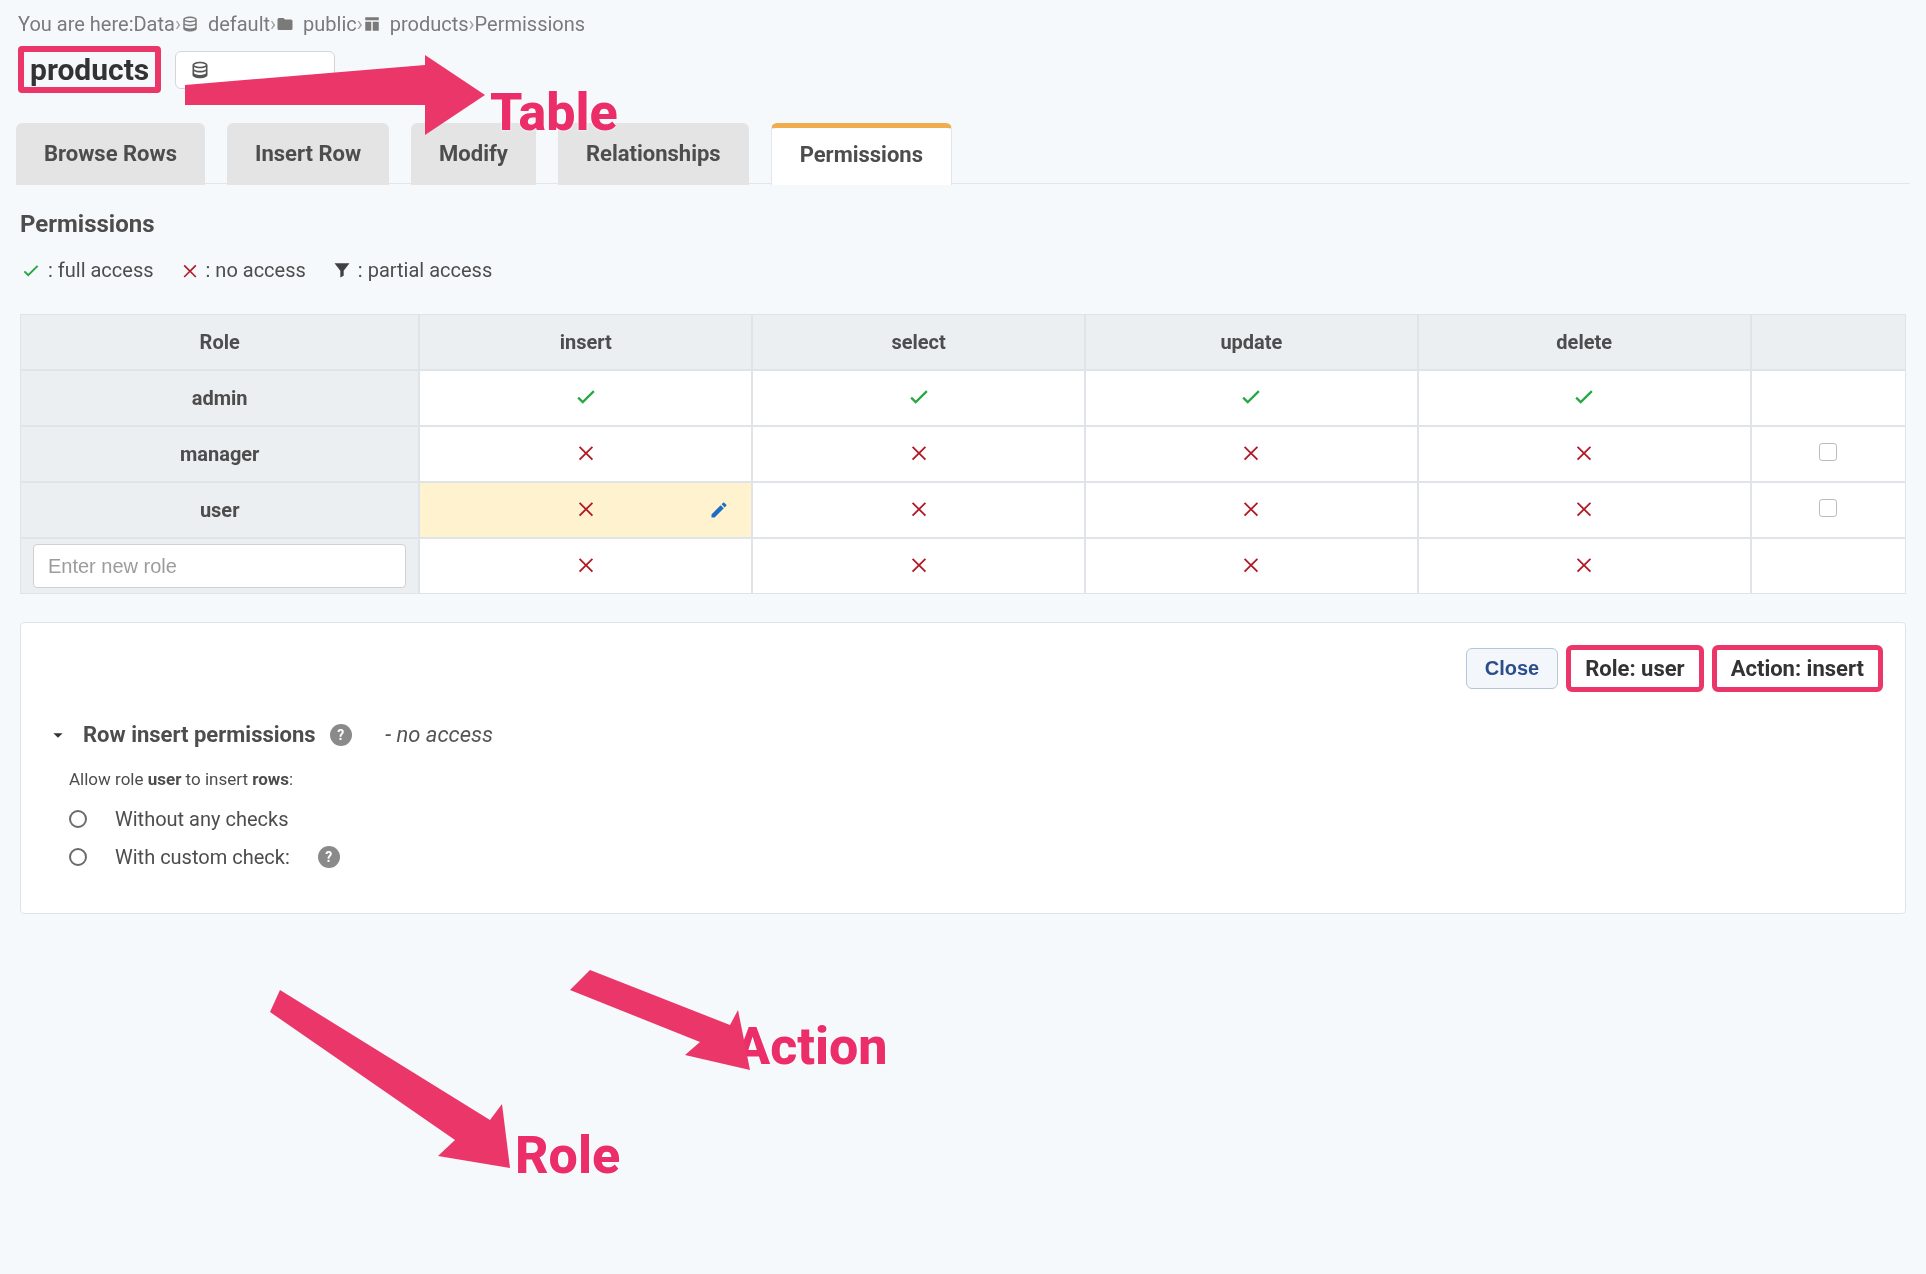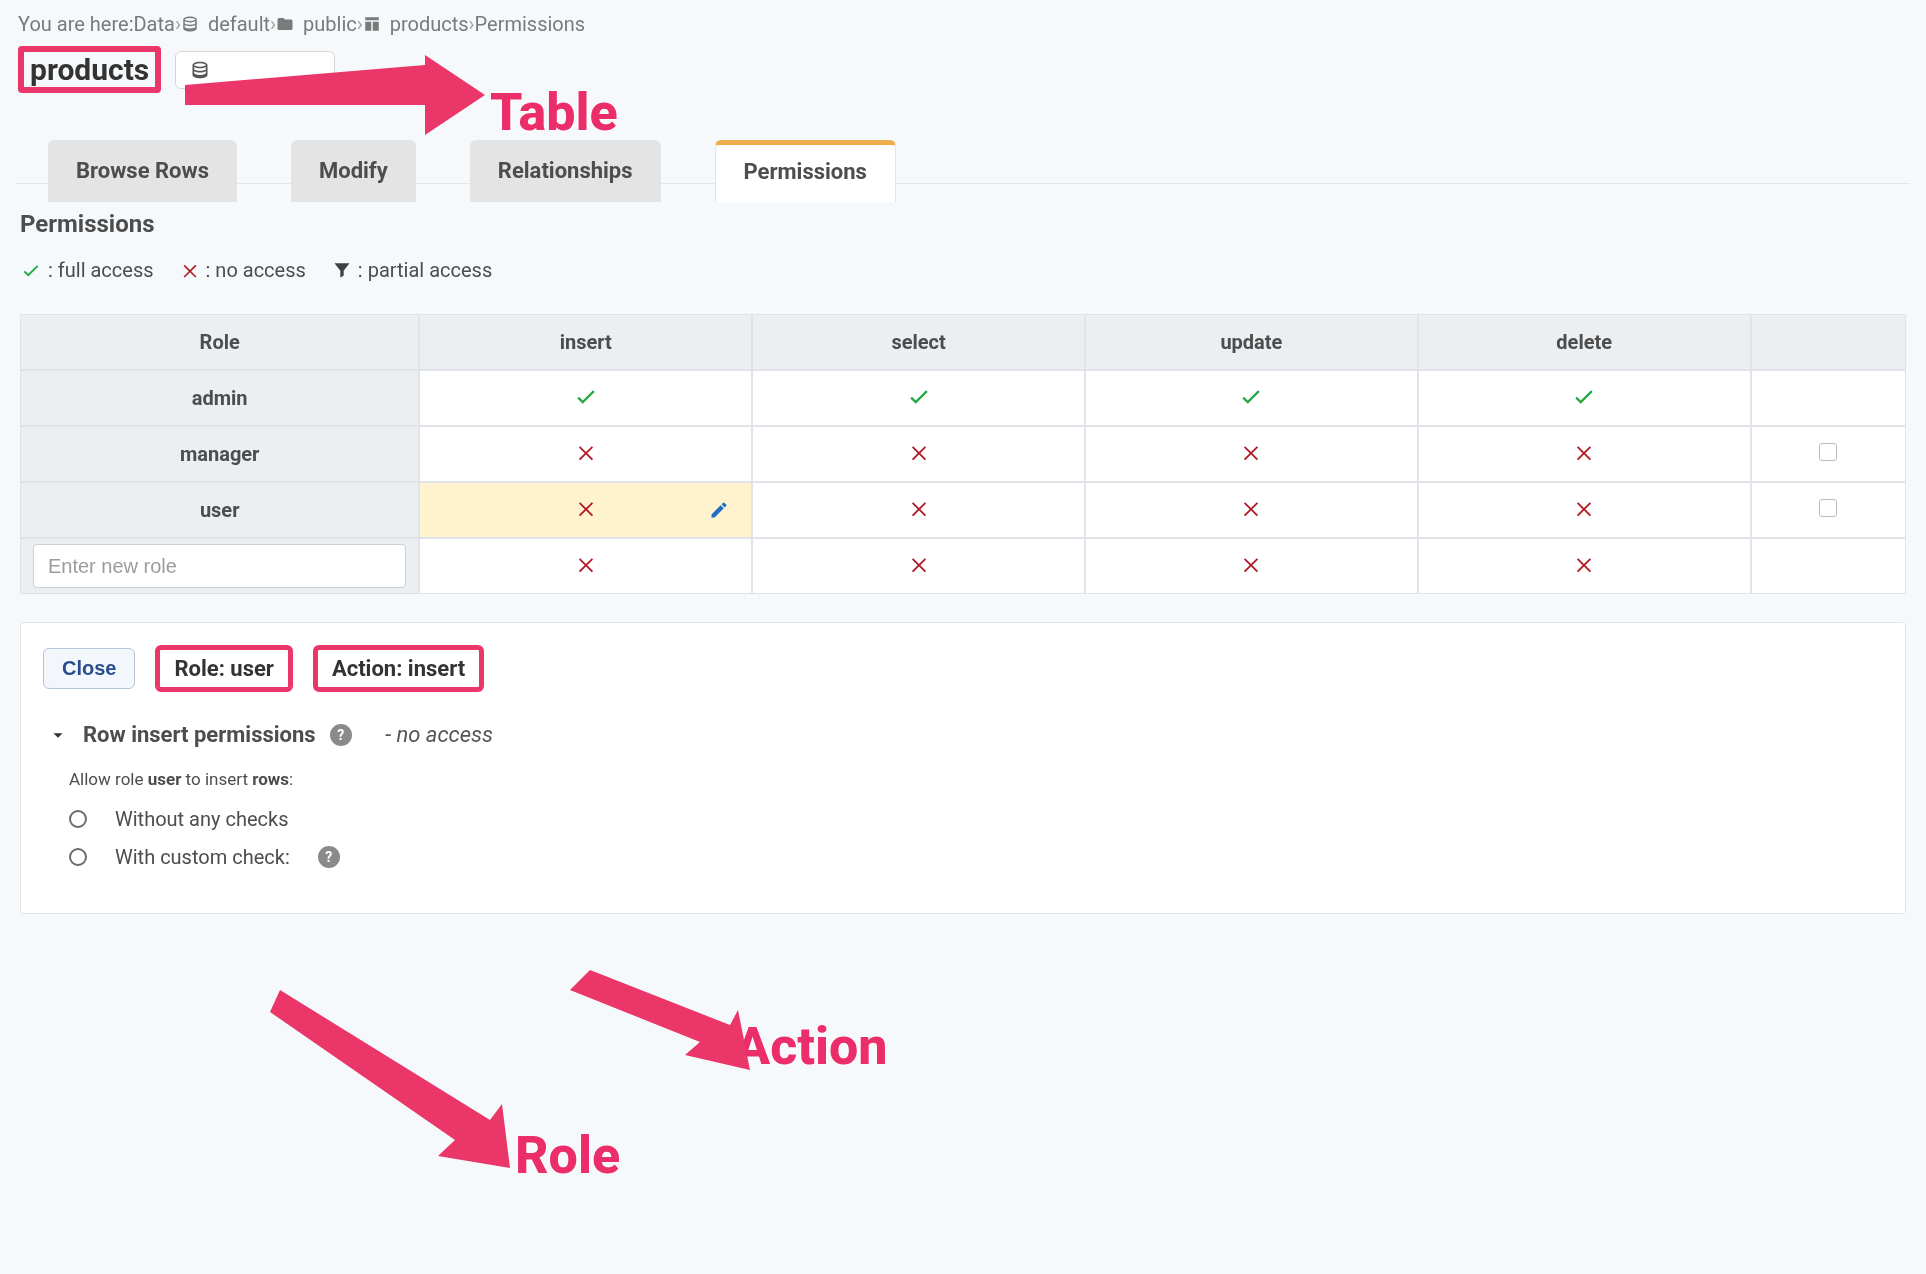--- a/index.html
+++ b/index.html
@@ -68,22 +68,21 @@
     margin: 0 4px;
   }
   .tab {
     background: #e4e4e4;
     border-radius: 6px 6px 0 0;
     padding: 18px 28px;
     font-weight: 700;
     color: #4d4d4d;
     font-size: 22px;
     position: relative;
-    top: 19px;
-    margin-left: 32px;
+    top: 2px;
   }
   .tab.active {
     background: #fff;
     border: 1px solid #e2e6ea;
     border-bottom: none;
     border-top: 5px solid #f0ad4e;
     padding-top: 14px;
   }
 
   
@@ -164,22 +163,23 @@
 
   
   .editor-panel {
     margin: 28px 8px 0 8px;
     background: #fff;
     border: 1px solid #e0e3e7;
     border-radius: 4px;
     padding: 22px 22px 30px 22px;
   }
   .editor-top {
-    display: flex; align-items: center; gap: 20px;
+    display: flex; align-items: center; gap: 8px;
     margin-bottom: 30px;
+    justify-content: flex-end;
   }
   .close-btn {
     border: 1px solid #b7c5d8;
     background: #f3f6fb;
     color: #2a4e8c;
     font-weight: 700;
     font-size: 20px;
     border-radius: 6px;
     padding: 8px 18px;
   }
@@ -293,20 +293,21 @@
   <span class="title-hi"><span class="page-title">products</span></span>
   <div class="title-btn">
     <svg>
         <use href="#svg-db"></use>
       </svg>
   </div>
 </div>
 
 <div class="tabs">
   <div class="tab">Browse Rows</div>
+  <div class="tab">Insert Row</div>
   <div class="tab">Modify</div>
   <div class="tab">Relationships</div>
   <div class="tab active">Permissions</div>
 </div>
 
 <div class="section-title">Permissions</div>
 
 <div class="legend">
   <span class="li">
     <span class="ic check">

